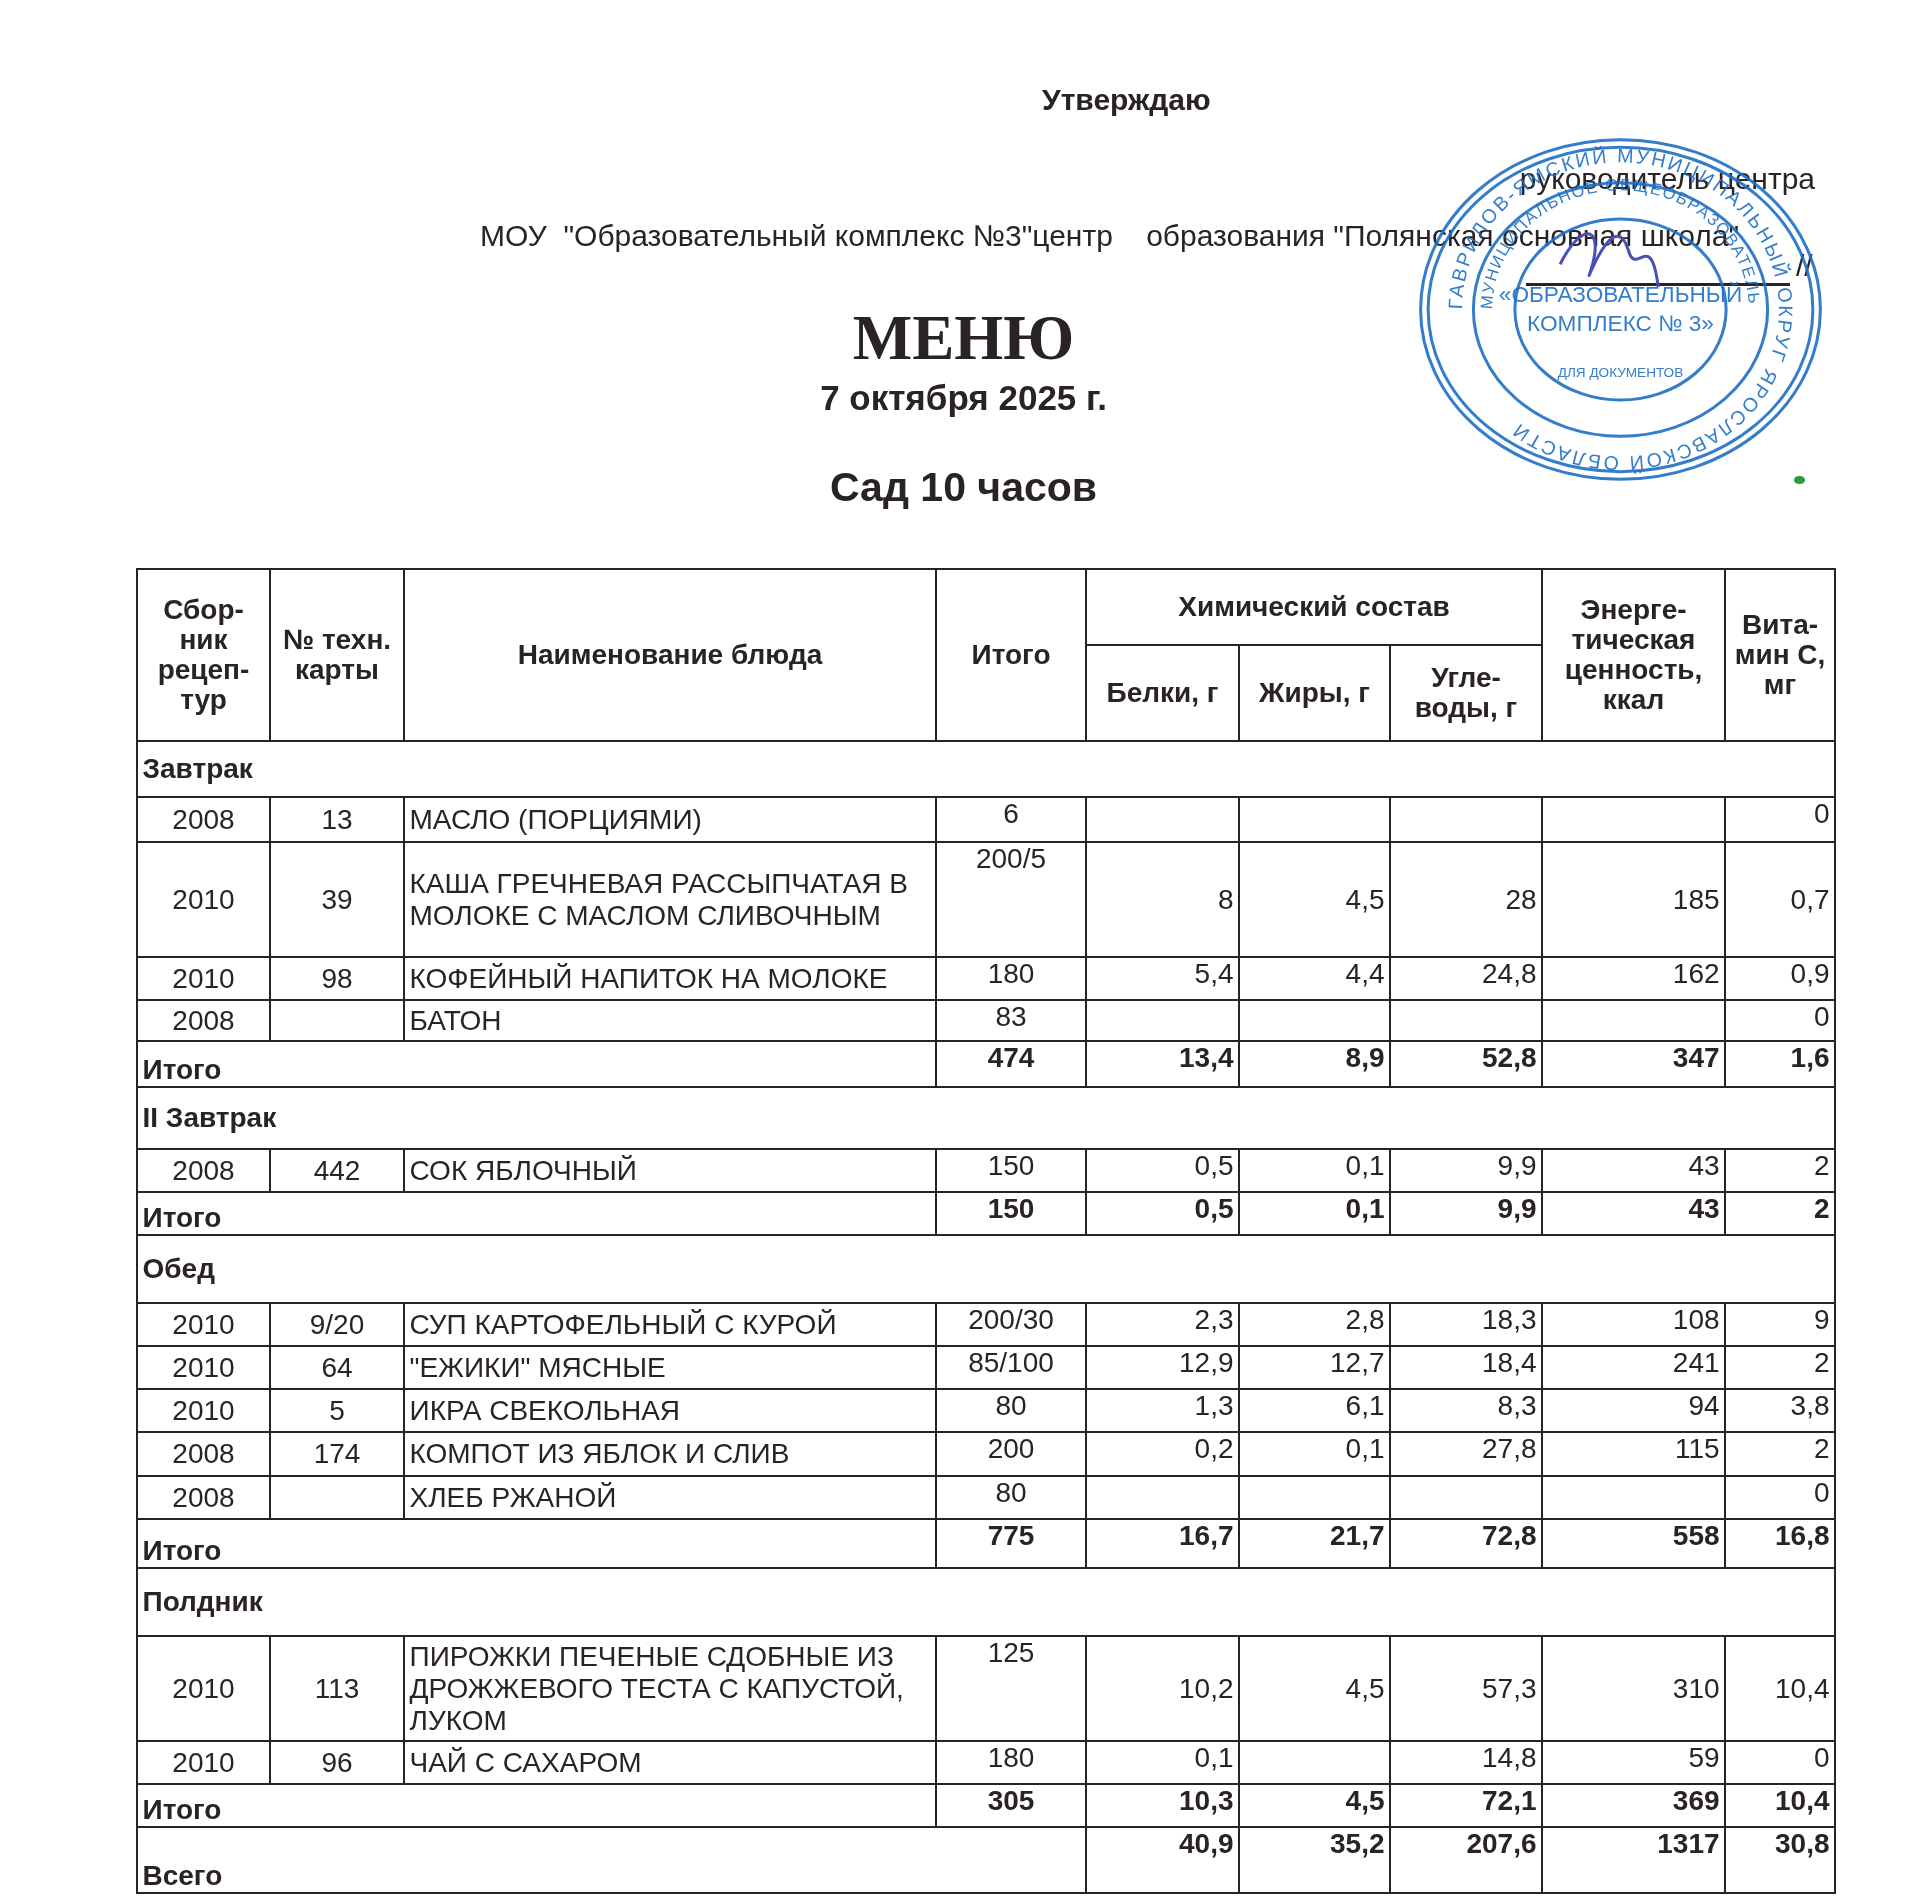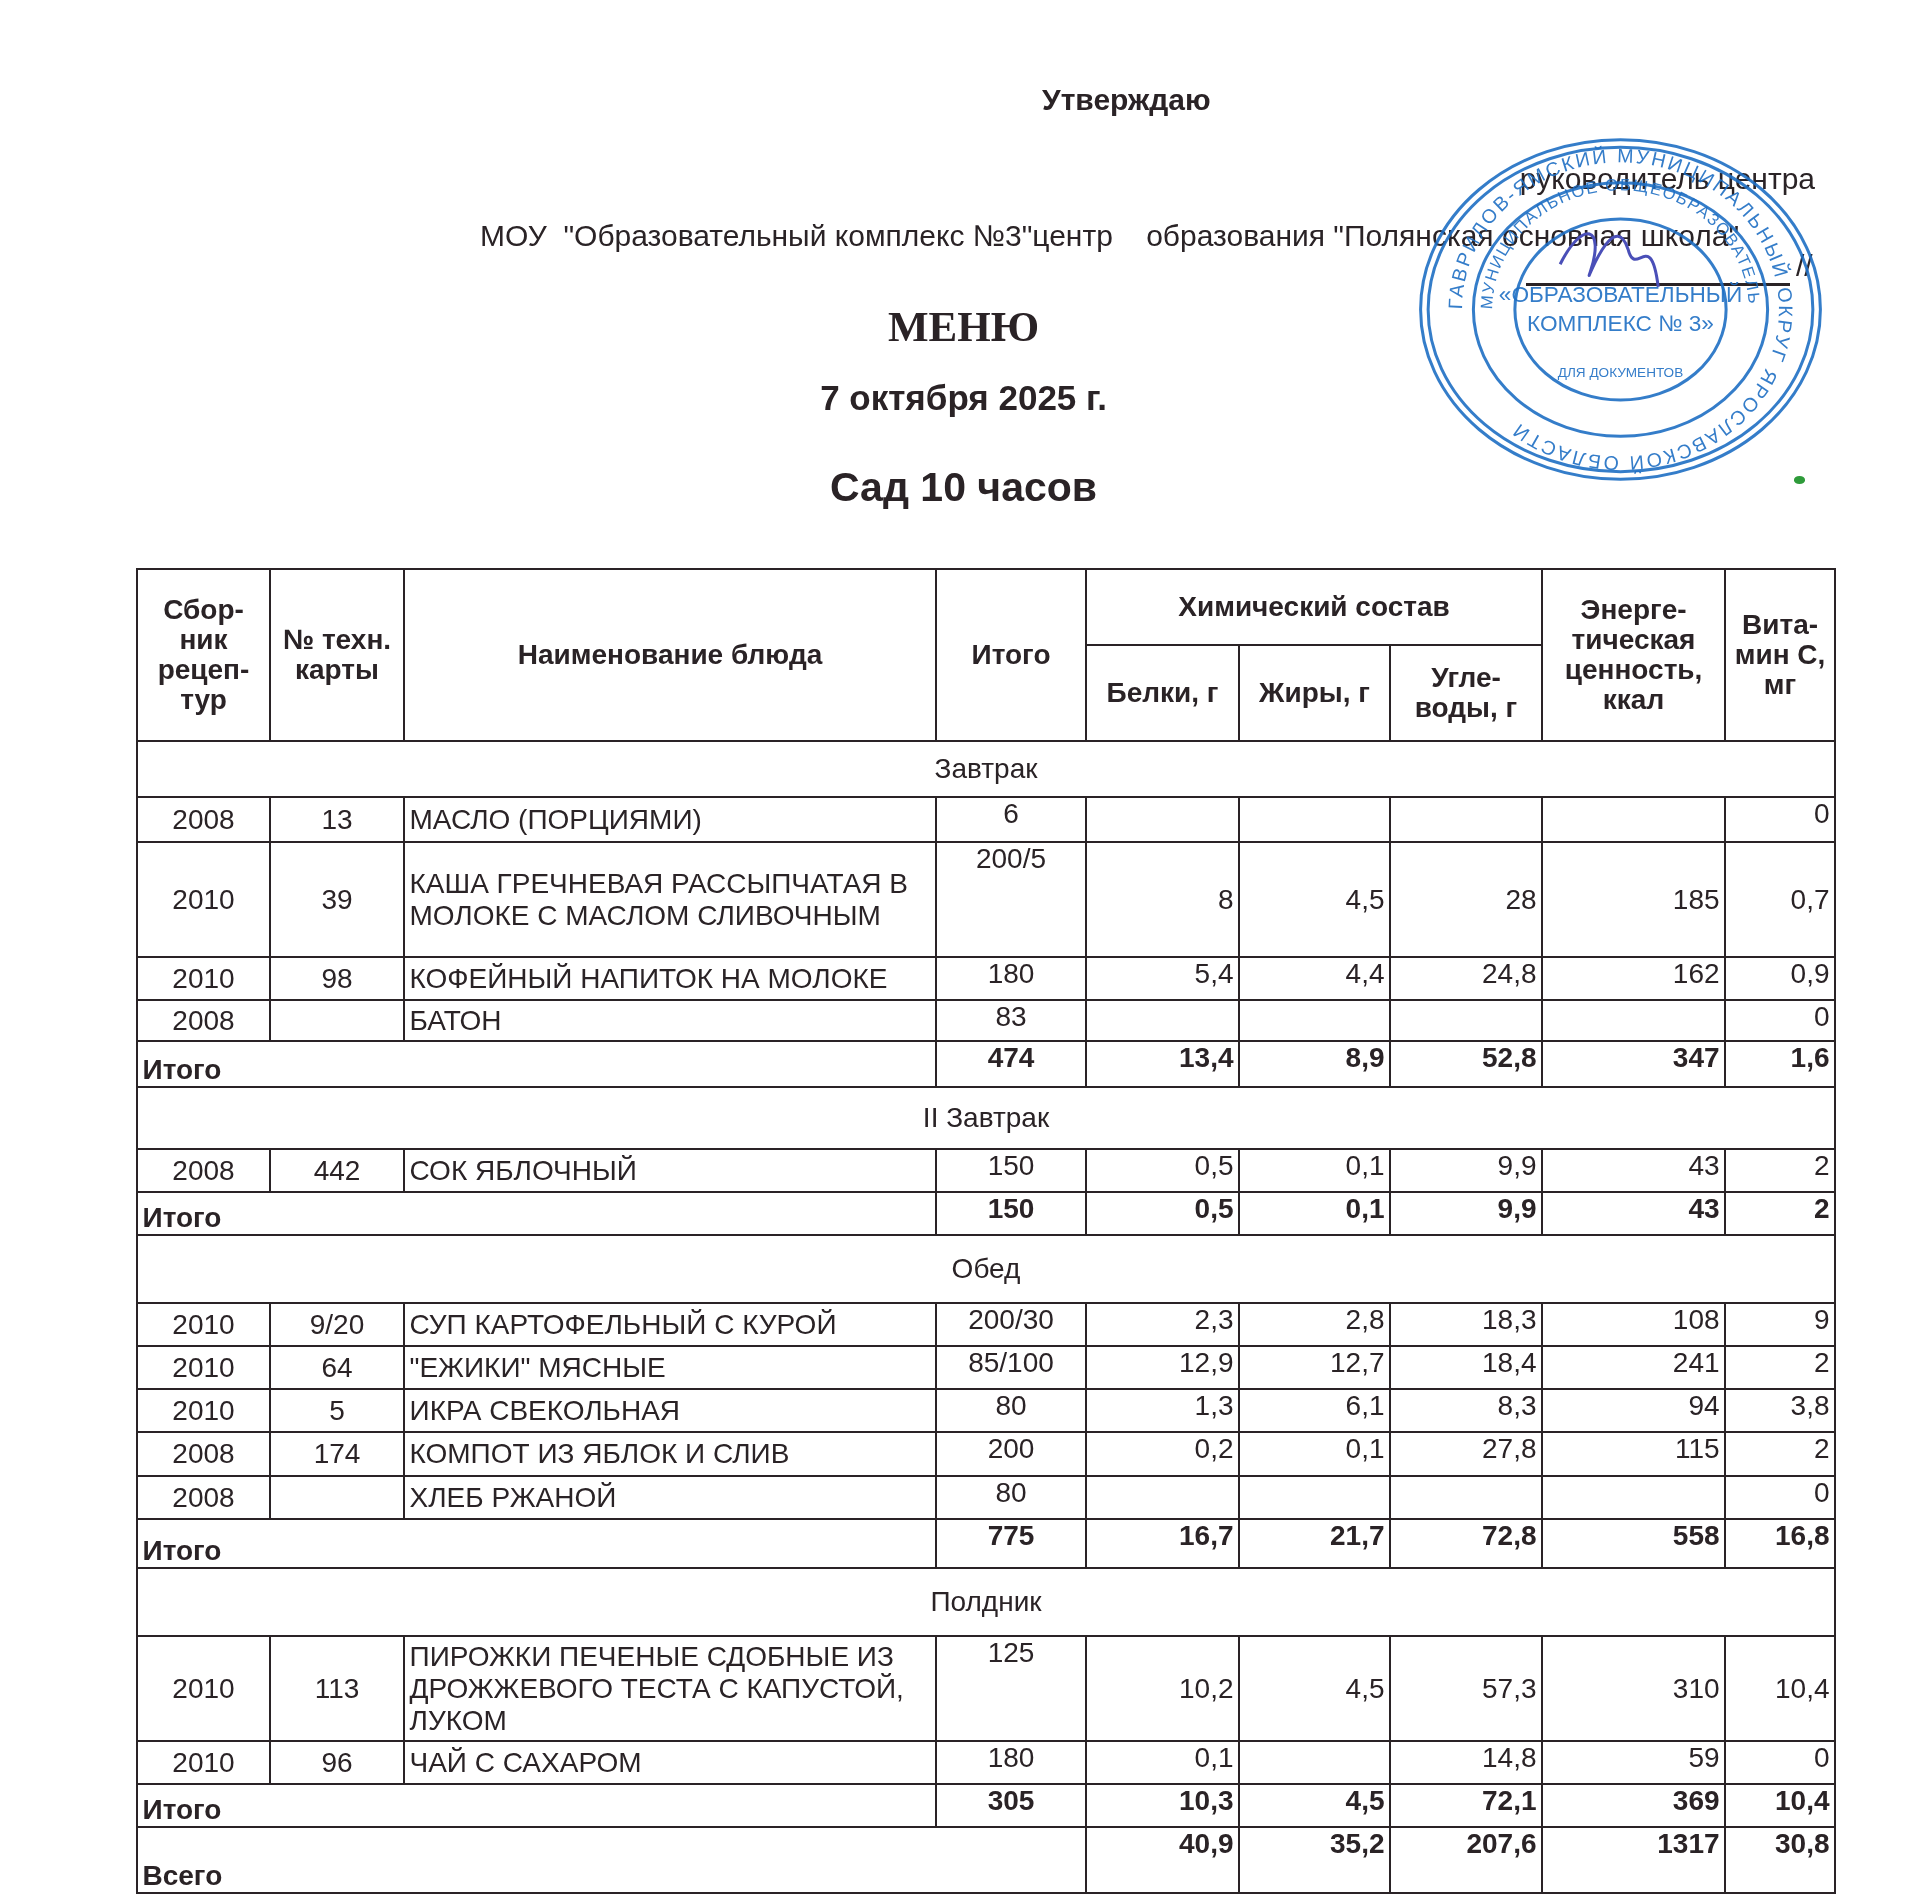--- a/index.html
+++ b/index.html
@@ -6,36 +6,36 @@
   body { width: 1927px; height: 1902px; position: relative; overflow: hidden;
          font-family: "Liberation Sans", sans-serif; color: #2a2326; }
   .abs { position: absolute; }
   .approve { left: 1042px; top: 83px; font-size: 30px; font-weight: bold; }
   .head-line { font-size: 30px; white-space: pre; }
   .post { right: 112px; top: 162px; }
   .org { left: 480px; top: 219px; }
   .sigline { left: 1526px; top: 283px; width: 264px; border-bottom: 3px solid #2a2326; }
   .sigslash { left: 1796px; top: 249px; font-size: 30px; }
   .title { left: 0; width: 1927px; top: 302px; text-align: center; font-family: "Liberation Serif", serif;
-           font-weight: bold; font-size: 43px; }
+           font-weight: bold; font-size: 63px; }
   .date { left: 0; width: 1927px; top: 378px; text-align: center; font-weight: bold; font-size: 35px; }
   .group { left: 0; width: 1927px; top: 464px; text-align: center; font-weight: bold; font-size: 41px; }
 
   .stamp { left: 1409px; top: 136px; width: 423px; height: 347px; }
   .speck { left: 1794px; top: 476px; width: 10.6px; height: 7.6px; background: #2e9b3a; border-radius: 50%; }
 
   table.menu { position: absolute; left: 136px; top: 568px; width: 1696px; border-collapse: collapse;
                table-layout: fixed; }
   table.menu td, table.menu th { border: 2.3px solid #2a2326; padding: 0 4.5px; font-size: 28px;
                overflow: hidden; }
   table.menu th { font-weight: bold; text-align: center; line-height: 30px; }
   .c { text-align: center; }
   .r { text-align: right; vertical-align: top; }
   .l { text-align: left; }
-  .section td { text-align: center; font-weight: normal; font-size: 32px; }
+  .section td { font-weight: bold; font-size: 32px; }
   .total td { font-weight: bold; }
   .total td.lbl { vertical-align: bottom; }
   .name { line-height: 32px; }
 </style>
 </head>
 <body>
 
 <div class="abs approve">Утверждаю</div>
 <div class="abs head-line post">руководитель центра</div>
 <div class="abs head-line org"><span>МОУ  "Образовательный комплекс №3"центр</span>    <span>образования "Полянская основная школа"</span></div>

